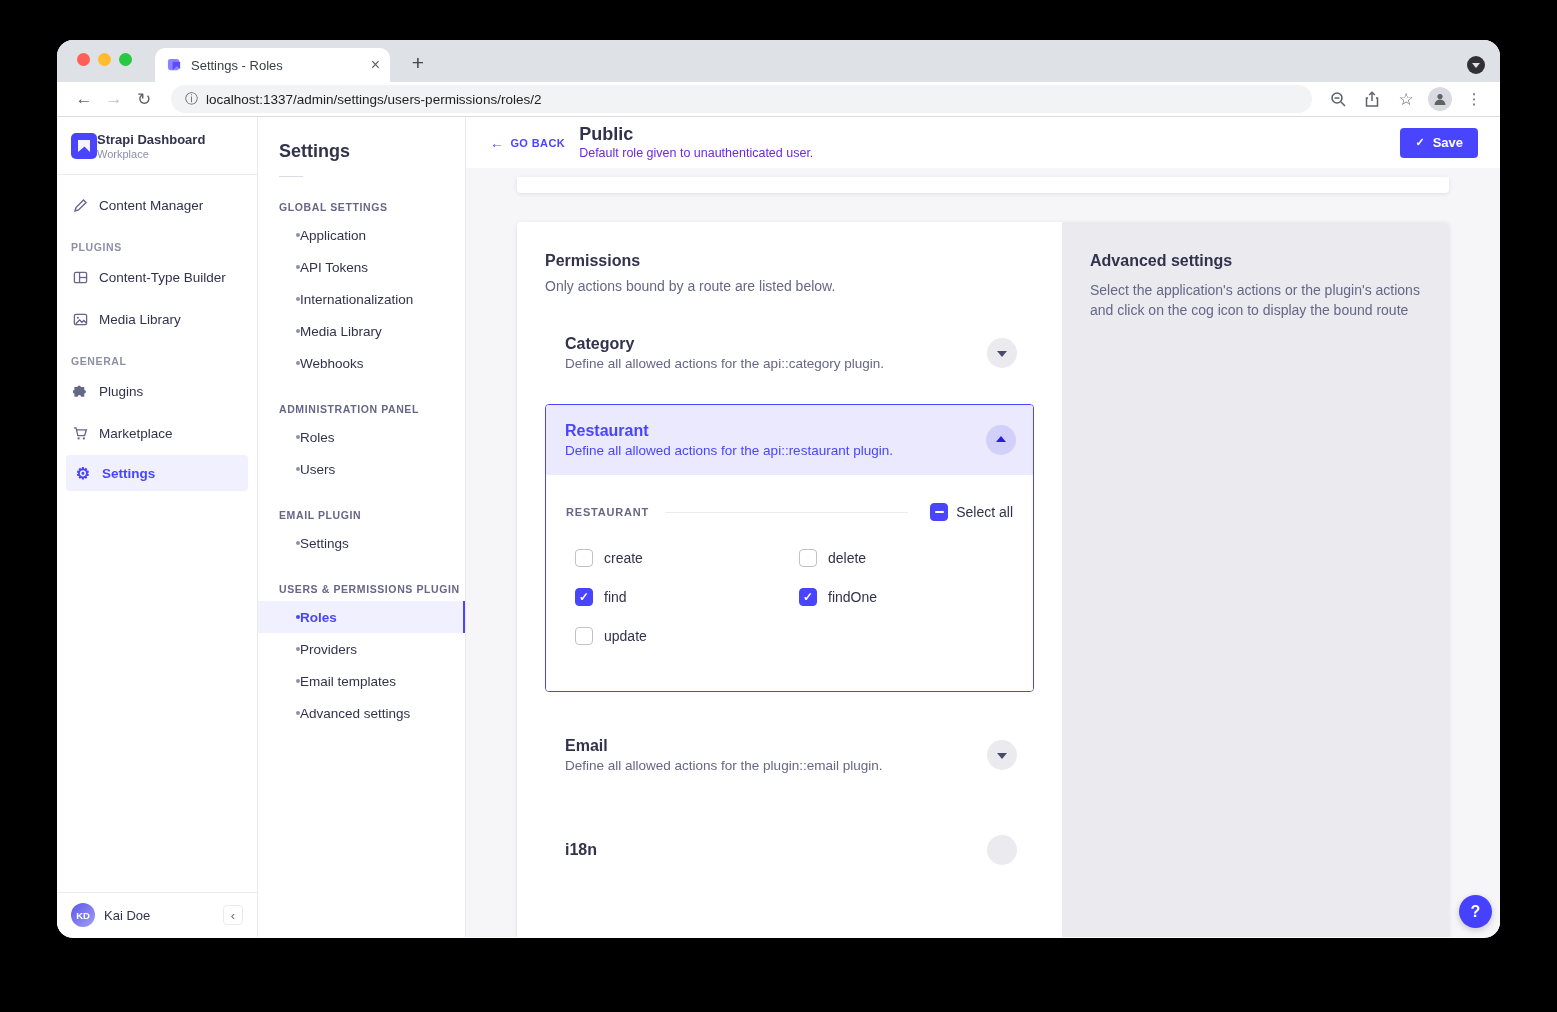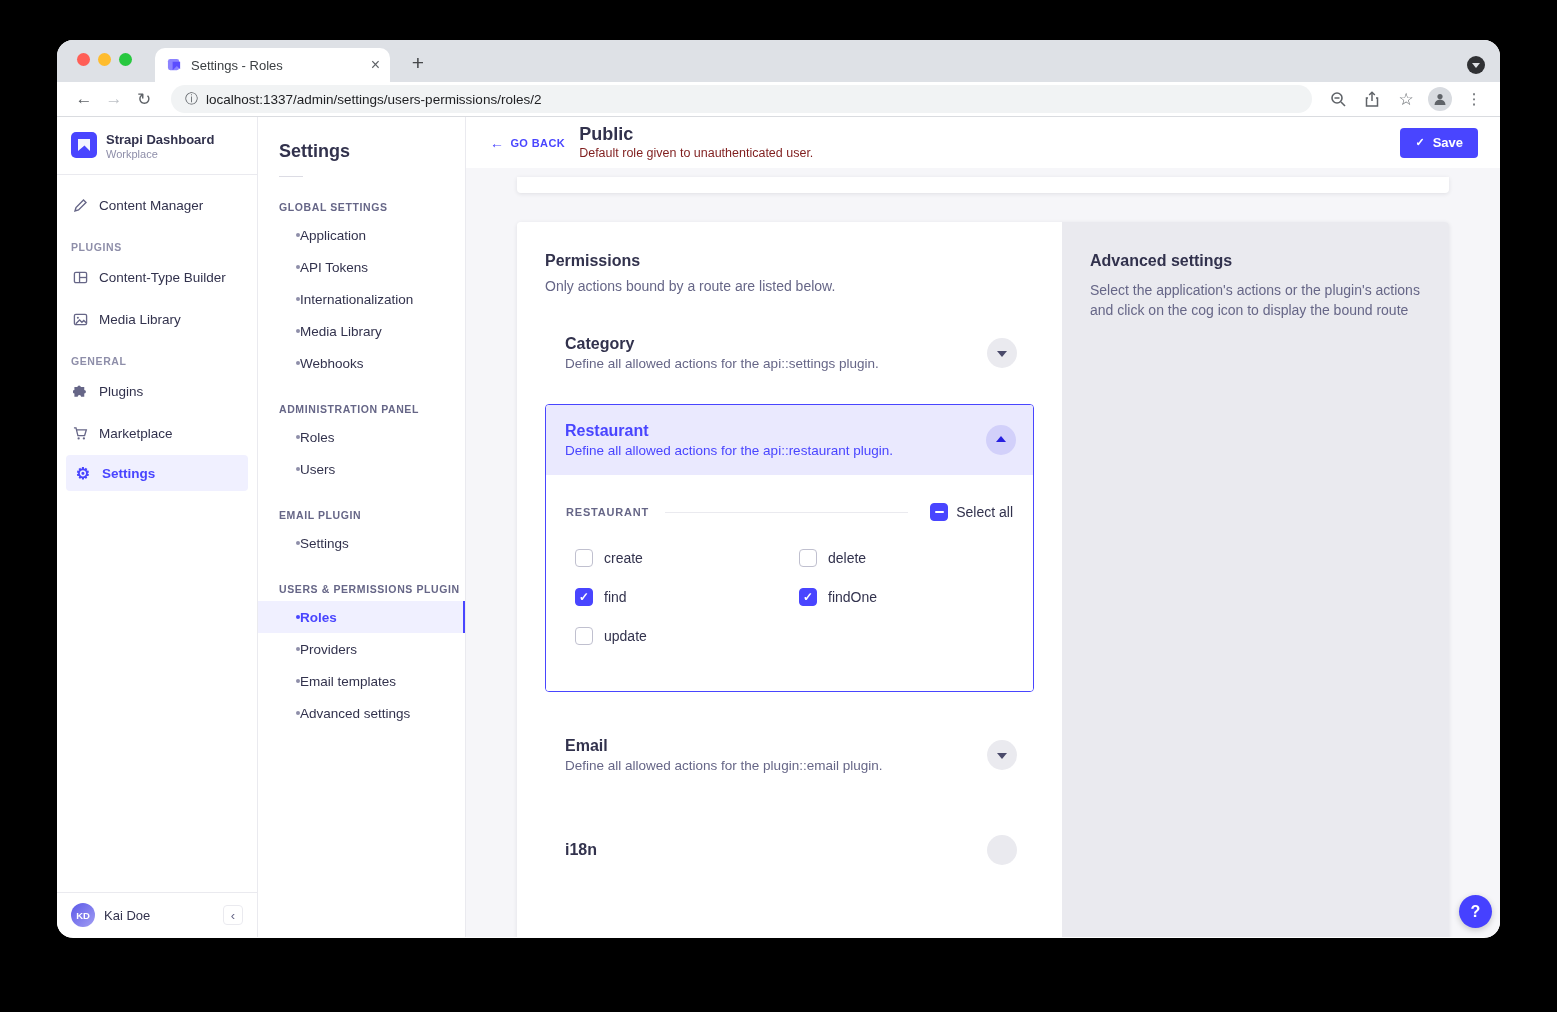--- a/index.html
+++ b/index.html
@@ -40,21 +40,21 @@
   .avatar-chrome { width:24px; height:24px; border-radius:50%; background:#d8dbe0; display:flex;
     align-items:center; justify-content:center; }
   .kebab { font-size:15px; color:#5f6368; letter-spacing:0; }
 
   
   .app { display:flex; height:820px; }
 
   
   .mainnav { width:201px; background:#fff; border-right:1px solid #eaeaef; display:flex;
     flex-direction:column; }
-  .brand { display:flex; align-items:flex-start; gap:9px; padding:15px 14px 14px; }
+  .brand { display:flex; align-items:center; padding:15px 14px 14px; }
   .brand-logo { width:26px; height:26px; border-radius:5px; background:#4945ff; flex:0 0 auto;
     display:flex; align-items:center; justify-content:center; }
   .brand-name { font-size:13px; font-weight:bold; color:#32324d; line-height:1.25; }
   .brand-sub { font-size:11px; color:#8e8ea9; }
   .nav-divider { height:1px; background:#eaeaef; }
   .nav-item { display:flex; align-items:center; gap:10px; height:40px; padding:0 14px;
     font-size:13.5px; color:#32324d; margin-top:2px; }
   .nav-item .ic { width:18px; text-align:center; color:#666687; font-size:14px; flex:0 0 auto;
     display:flex; align-items:center; justify-content:center; }
   .nav-section { font-size:10.5px; font-weight:bold; letter-spacing:.6px; color:#8e8ea9;
@@ -86,21 +86,21 @@
 
   
   .content { flex:1; background:#f6f6f9; display:flex; flex-direction:column; position:relative; }
   .content-header { height:51px; background:#fff; display:flex; align-items:center;
     padding:0 22px 0 24px; flex:0 0 auto; }
   .goback { display:flex; align-items:center; gap:6px; color:#4945ff; font-size:11px;
     font-weight:bold; letter-spacing:.4px; }
   .goback .arr { font-size:14px; font-weight:normal; }
   .role-head { margin-left:14px; }
   .role-title { font-size:18px; font-weight:bold; color:#32324d; line-height:1.1; }
-  .role-sub { font-size:12.5px; color:#7f1d1d; margin-top:2px; }
+  .role-sub { font-size:12.5px; color:#6d28d9; margin-top:2px; }
   .save-btn { margin-left:auto; background:#4945ff; color:#fff; border:none; border-radius:4px;
     height:30px; padding:0 15px; font-size:13px; font-weight:bold; display:flex; align-items:center;
     gap:8px; font-family:inherit; }
   .save-btn .chk { font-size:11px; }
 
   .scrollarea { flex:1; overflow:hidden; position:relative; }
   .partial-card { margin:9px 51px 0; height:16px; background:#fff; border-radius:0 0 4px 4px;
     box-shadow:0 1px 4px rgba(33,33,52,.1); }
   .perm-card { margin:29px 51px 0; display:flex; border-radius:4px; height:900px;
     box-shadow:0 1px 4px rgba(33,33,52,.1); }
@@ -371,21 +371,21 @@
         <div class="partial-card"></div>
 
         <div class="perm-card">
           <section class="perm-left">
             <h2 class="perm-title">Permissions</h2>
             <p class="perm-sub">Only actions bound by a route are listed below.</p>
 
             <div class="perm-block m-cat">
               <div>
                 <div class="pb-title">Category</div>
-                <div class="pb-desc">Define all allowed actions for the api::settings plugin.</div>
+                <div class="pb-desc">Define all allowed actions for the api::category plugin.</div>
               </div>
               <button class="chev-btn">
                 <span class="tri-down"></span>
               </button>
             </div>
 
             <div class="exp-block">
               <div class="exp-head">
                 <div>
                   <div class="pb-title">Restaurant</div>

